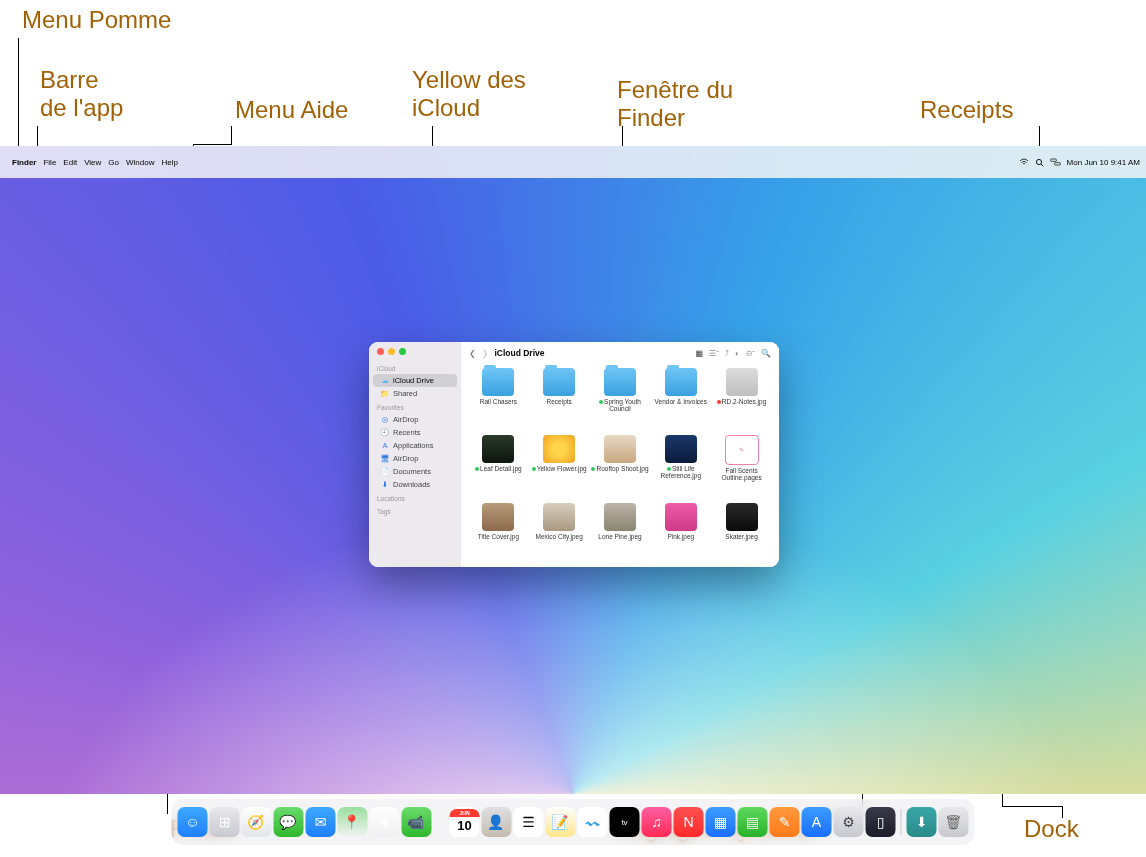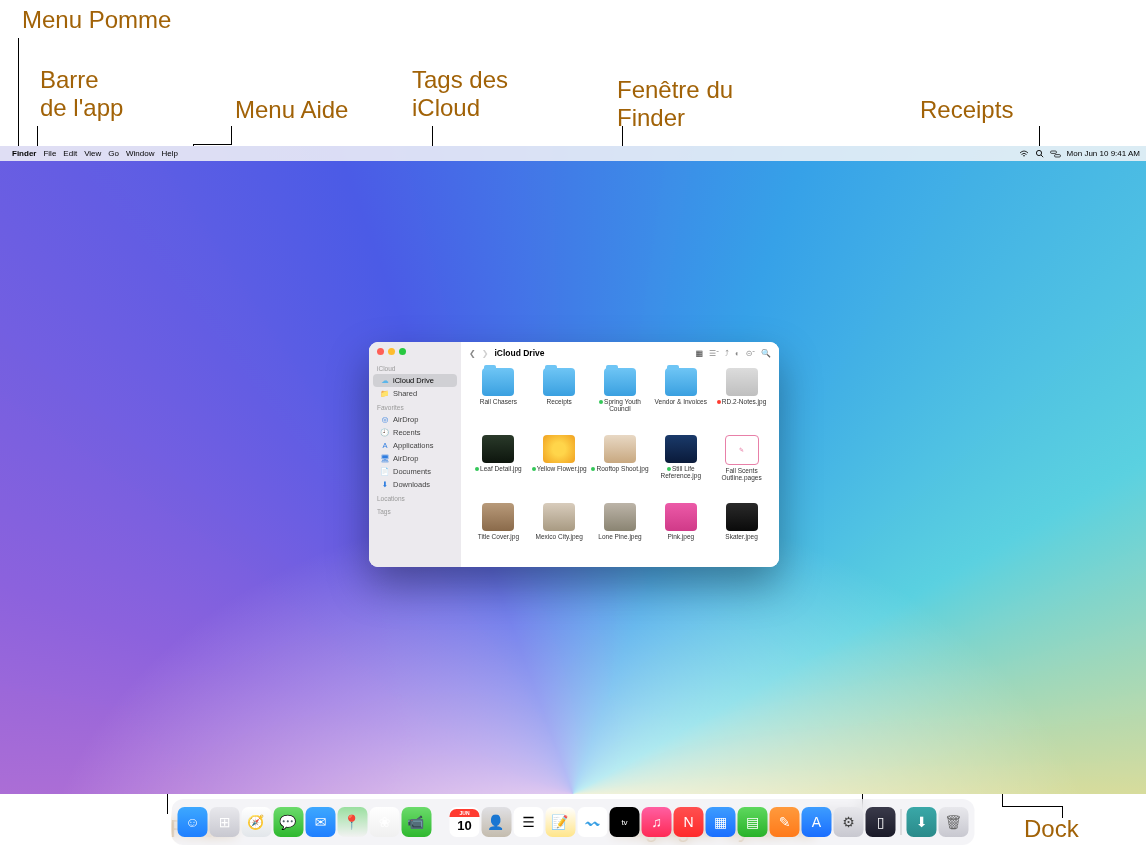--- a/index.html
+++ b/index.html
@@ -3,21 +3,21 @@
 <meta charset="utf-8">
 <style>
 html,body{margin:0;padding:0;width:1146px;height:857px;font-family:-apple-system,Helvetica,Arial,sans-serif;background:#fff;position:relative;overflow:hidden}
 .callout{position:absolute;font-size:24px;color:#a16207}
 .callout .line{position:absolute;background:#000}
 #desktop{position:absolute;left:0;top:146px;width:1146px;height:648px;overflow:hidden}
 #wallpaper{position:absolute;inset:0;background:
  radial-gradient(ellipse 900px 700px at 50% 120%, rgba(255,255,255,0.9),transparent 60%),
  conic-gradient(from 200deg at 50% 100%,#f8aebb 0deg,#d780c8 40deg,#8b63d8 90deg,#4c5be0 140deg,#3aa0e4 180deg,#5fd0de 220deg,#ffe08a 260deg,#f3a5b0 300deg,#f8aebb 360deg);
  filter:saturate(1.05)}
-#menubar{position:absolute;top:146px;left:0;width:1146px;height:15px;display:flex;align-items:center;background:rgba(245,245,247,.85);font-size:8px;color:#000;z-index:5;padding:2px 6px;box-sizing:border-box}
+#menubar{position:absolute;top:146px;left:0;width:1146px;height:32px;display:flex;align-items:center;background:rgba(245,245,247,.85);font-size:8px;color:#000;z-index:5;padding:2px 6px;box-sizing:border-box}
 #menubar .apple{font-size:10px;margin-right:6px}
 #menubar .mi{margin-right:7px;cursor:default}
 #menubar .mi.bold{font-weight:600}
 #menubar .spacer{flex:1}
 #menubar .status{margin-left:6px;font-size:8px;display:flex;align-items:center;gap:1px}
 #menubar .clk{margin-left:6px;font-size:8px}
 
 #finder{position:absolute;left:369px;top:342px;width:410px;height:225px;border-radius:9px;overflow:hidden;box-shadow:0 18px 40px rgba(0,0,0,.35);display:flex;background:#fff;z-index:4}
 #finder .sidebar{width:92px;background:#eceaee;font-size:7px;color:#777;padding:6px 0 0 0;box-sizing:border-box}
 #finder .traffic{display:flex;gap:4px;padding:0 0 6px 8px}
@@ -49,21 +49,21 @@
 </style>
 </head>
 <body>
 
 <div class="callout" style="left:22px;top:6px"><span>Menu Pomme</span></div>
 <div class="callout" style="left:40px;top:66px">
  <span>Barre</span><br><span>de l'app</span>
 </div>
 <div class="callout" style="left:235px;top:96px"><span>Menu Aide</span></div>
 <div class="callout" style="left:412px;top:66px">
- <span>Tags des</span><br><span>iCloud</span>
+ <span>Yellow des</span><br><span>iCloud</span>
 </div>
 <div class="callout" style="left:617px;top:76px">
  <span>Fenêtre du</span><br><span>Finder</span>
 </div>
 <div class="callout" style="left:920px;top:96px"><span>Receipts</span></div>
 <div class="callout" style="left:170px;top:815px"><span>Finder</span></div>
 <div class="callout" style="left:614px;top:815px"><span>Réglages Système</span></div>
 <div class="callout" style="left:1024px;top:815px"><span>Dock</span></div>
 
 <div class="callout">

